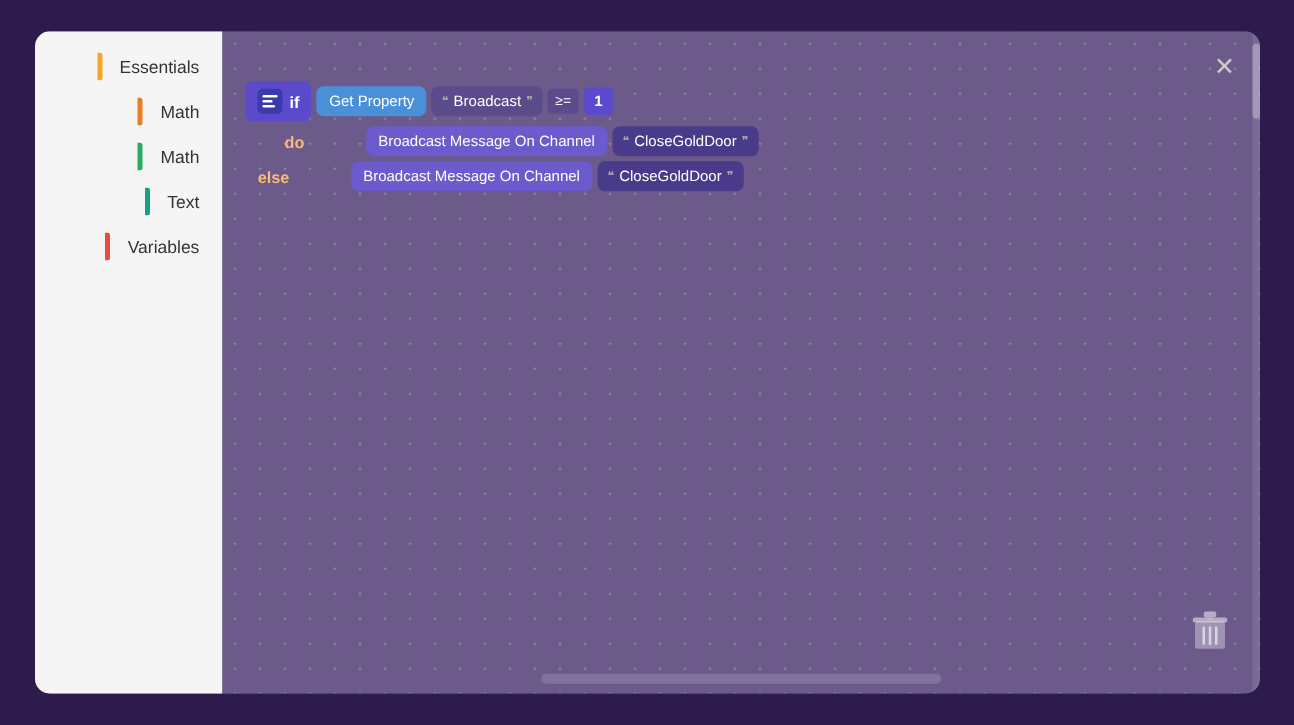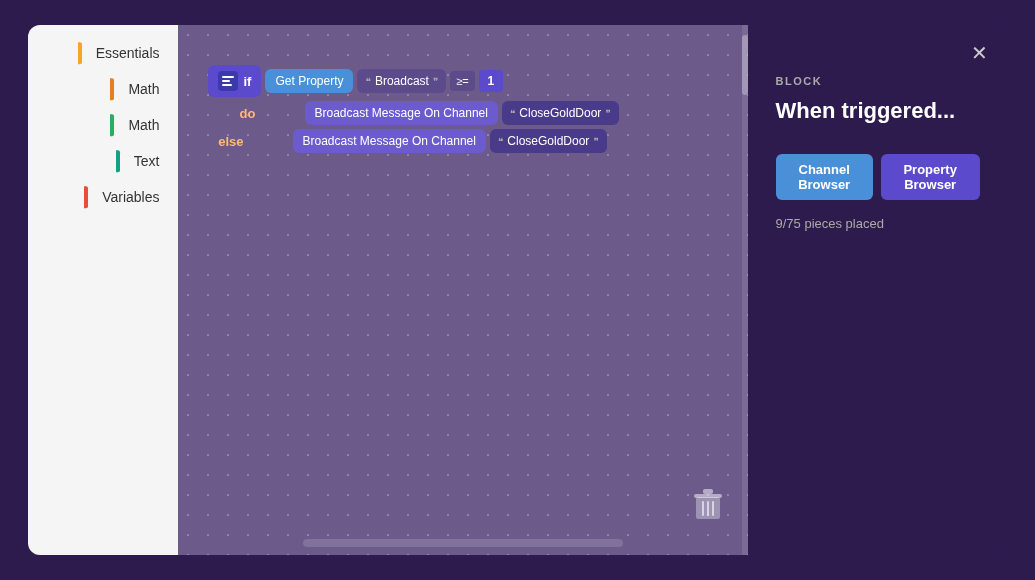--- a/index.html
+++ b/index.html
@@ -93,21 +93,21 @@
       position: absolute;
       inset: 0;
       background-image: radial-gradient(circle, rgba(255,255,255,0.25) 1px, transparent 1px);
       background-size: 20px 20px;
     }
 
     
     .blocks-container {
       position: absolute;
       top: 40px;
-      left: 30px;
+      left: 18px;
     }
 
     
     .block-row {
       display: flex;
       align-items: center;
       margin-bottom: 4px;
       gap: 4px;
     }
 
@@ -415,23 +415,14 @@
     </div>
 
     <div class="canvas-scrollbar"></div>
 
     <div class="canvas-vscroll">
       <div class="canvas-vscroll-thumb"></div>
     </div>
 
   </div>
 
-  <div class="right-panel">
-    <div class="block-label-small">BLOCK</div>
-    <div class="block-title">When triggered...</div>
-    <div class="browser-buttons">
-      <button class="btn-channel">Channel Browser</button>
-      <button class="btn-property">Property Browser</button>
-    </div>
-    <div class="pieces-placed">9/75 pieces placed</div>
-  </div>
 
 </div>
 
 </body></html>

